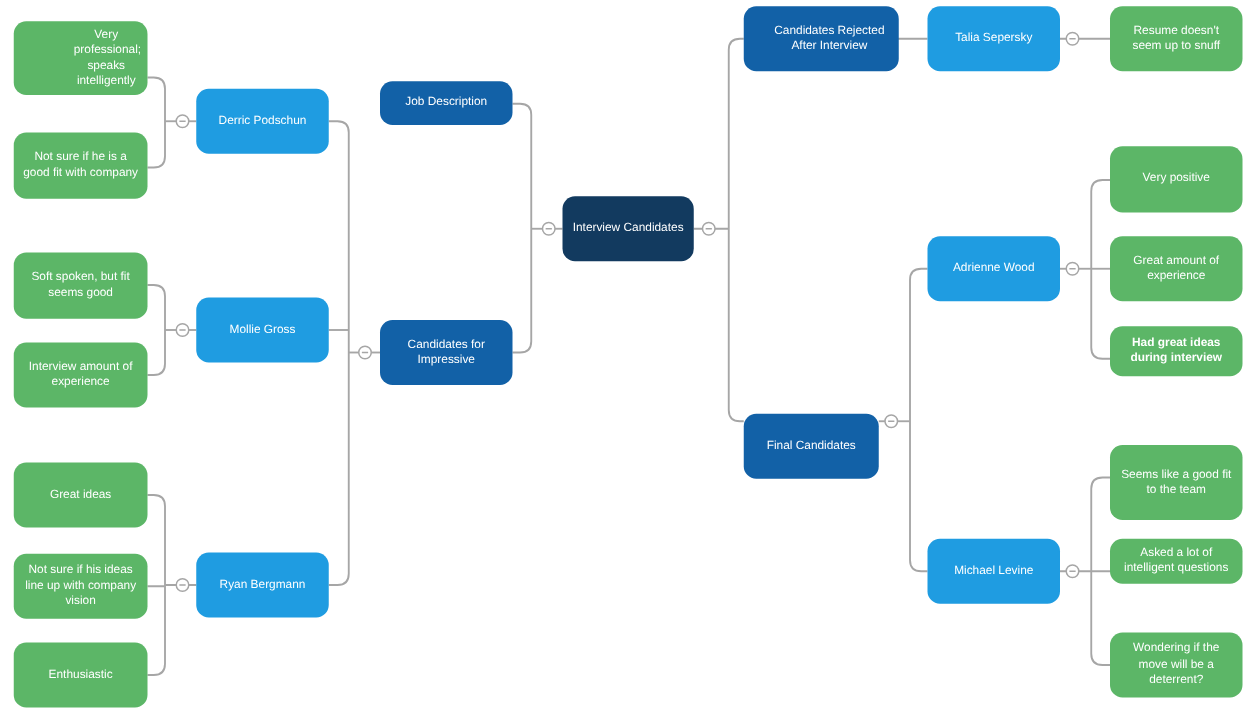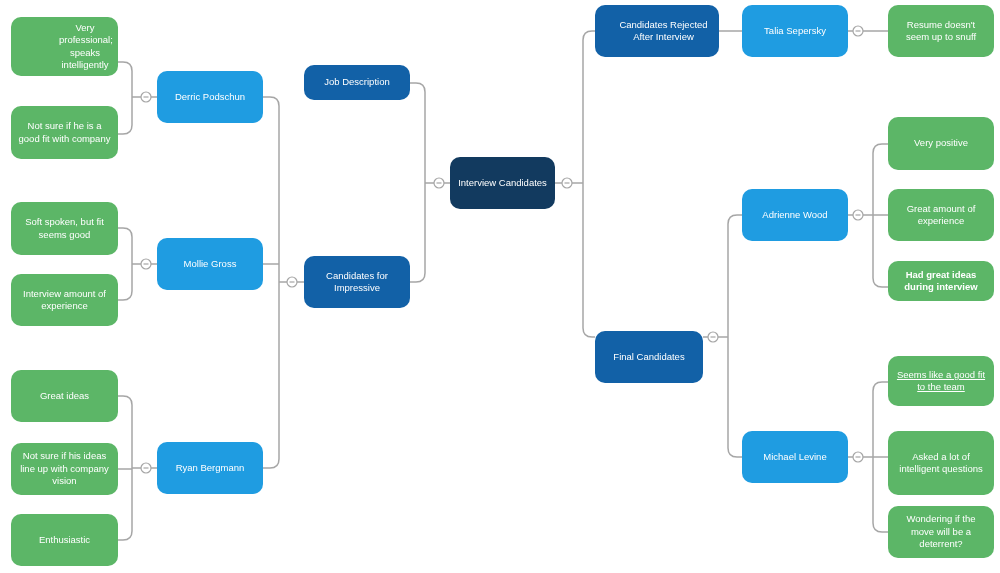--- a/index.html
+++ b/index.html
@@ -184,23 +184,23 @@
     </div>
   <div class="node note" style="left:888px;top:117px;width:106px;height:53px;">
       <span class="lbl">Very positive</span>
     </div>
   <div class="node note" style="left:888px;top:189px;width:106px;height:52px;">
       <span class="lbl">Great amount of experience</span>
     </div>
   <div class="node note" style="left:888px;top:261px;width:106px;height:40px;font-weight:bold;">
       <span class="lbl">Had great ideas during interview</span>
     </div>
-  <div class="node note" style="left:888px;top:356px;width:106px;height:50px;text-decoration:underline;">
+  <div class="node note" style="left:888px;top:356px;width:106px;height:60px;">
       <span class="lbl">Seems like a good fit to the team</span>
     </div>
-  <div class="node note" style="left:888px;top:431px;width:106px;height:64px;">
+  <div class="node note" style="left:888px;top:431px;width:106px;height:36px;">
       <span class="lbl">Asked a lot of intelligent questions</span>
     </div>
   <div class="node note" style="left:888px;top:506px;width:106px;height:52px;">
       <span class="lbl">Wondering if the move will be a deterrent?</span>
     </div>
 
 </div>
 
 </body></html>

